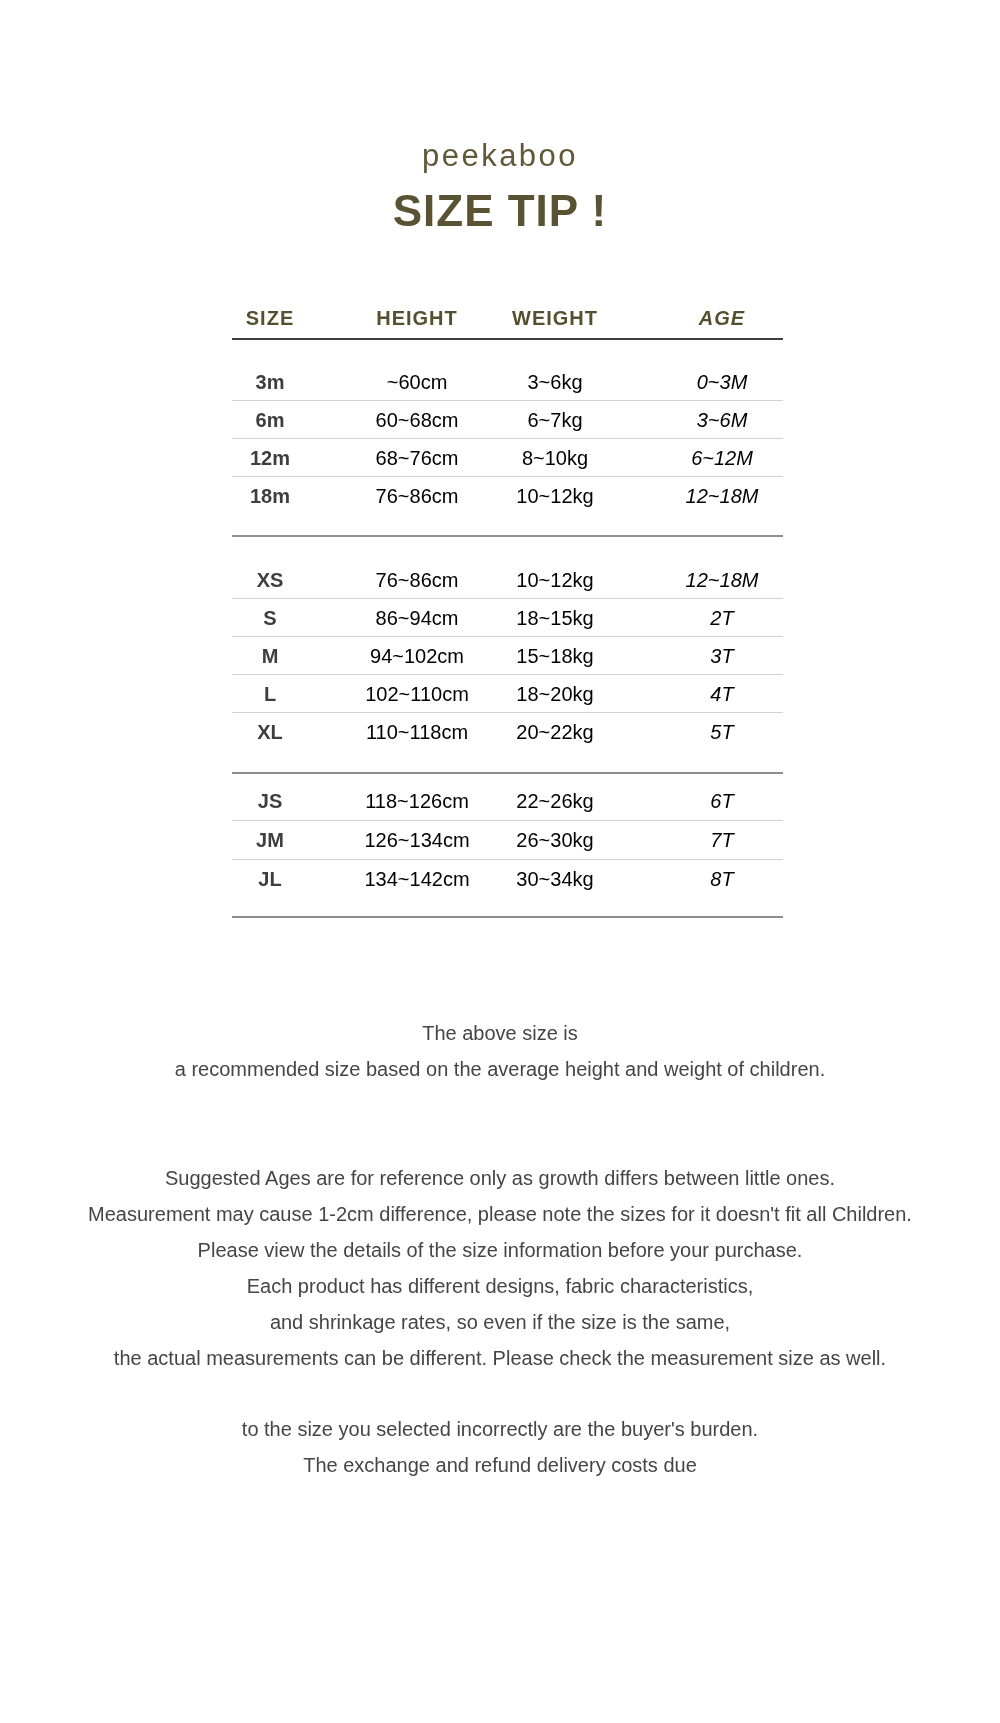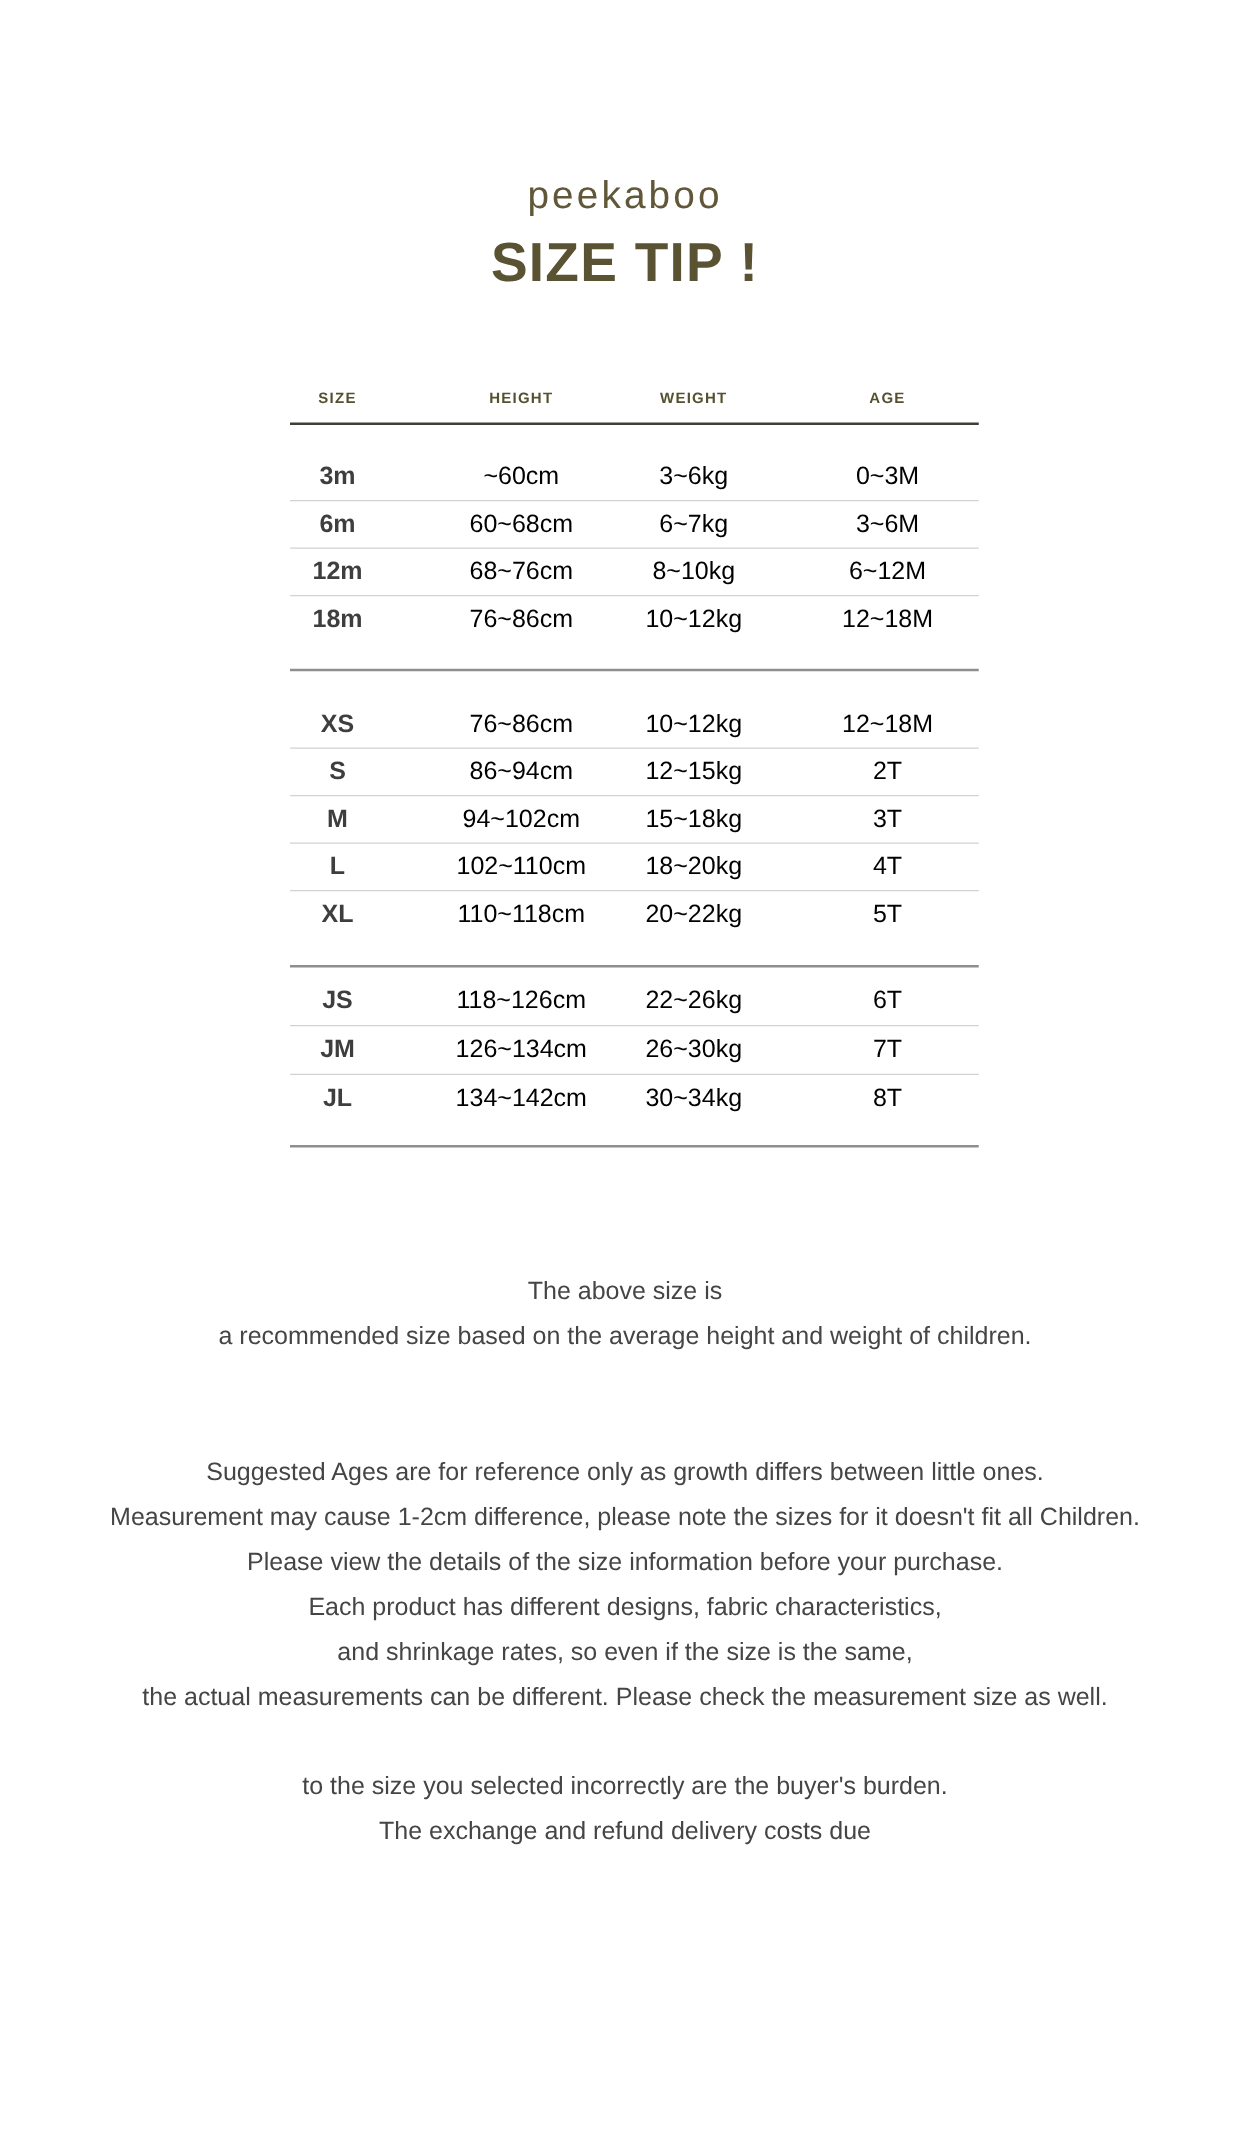--- a/index.html
+++ b/index.html
@@ -37,21 +37,21 @@
   }
   .thead{
     position:relative;
     height:40px;
     border-bottom:2px solid #403f37;
   }
   .thead .cell{
     position:absolute;
     top:50%;
     transform:translate(-50%,-50%);
-    font-size:12px;
+    font-size:20px;
     font-weight:700;
     letter-spacing:1px;
     color:#55502f;
     white-space:nowrap;
   }
   .tgroup{display:block;}
   .tgroup-1{padding-top:23px;}
   .tgroup-2{padding-top:24px;}
   .tgroup-3{padding-top:8px;}
   .trow{
@@ -68,21 +68,21 @@
     font-size:20px;
     color:#000000;
   }
   .trow .cell.c1{
     font-weight:700;
     color:#3e3e3e;
   }
   .c1{left:38px;}
   .c2{left:185px;}
   .c3{left:323px;}
-  .c4{left:478px;}
+  .c4{left:490px;font-style:italic;}
   .tdivider{
     border:none;
     border-top:2px solid #8e8e8e;
     margin:0;
   }
   .tdivider.after-g1{margin-top:21px;}
   .tdivider.after-g2{margin-top:22px;}
   .tdivider.after-g3{margin-top:18px;}
   
   .notes{margin-top:97px;}
@@ -145,21 +145,21 @@
         <div class="tgroup tgroup-2">
           <div class="trow">
             <span class="cell c1">XS</span>
             <span class="cell c2">76~86cm</span>
             <span class="cell c3">10~12kg</span>
             <span class="cell c4">12~18M</span>
           </div>
           <div class="trow">
             <span class="cell c1">S</span>
             <span class="cell c2">86~94cm</span>
-            <span class="cell c3">12~15kg</span>
+            <span class="cell c3">18~15kg</span>
             <span class="cell c4">2T</span>
           </div>
           <div class="trow">
             <span class="cell c1">M</span>
             <span class="cell c2">94~102cm</span>
             <span class="cell c3">15~18kg</span>
             <span class="cell c4">3T</span>
           </div>
           <div class="trow">
             <span class="cell c1">L</span>

